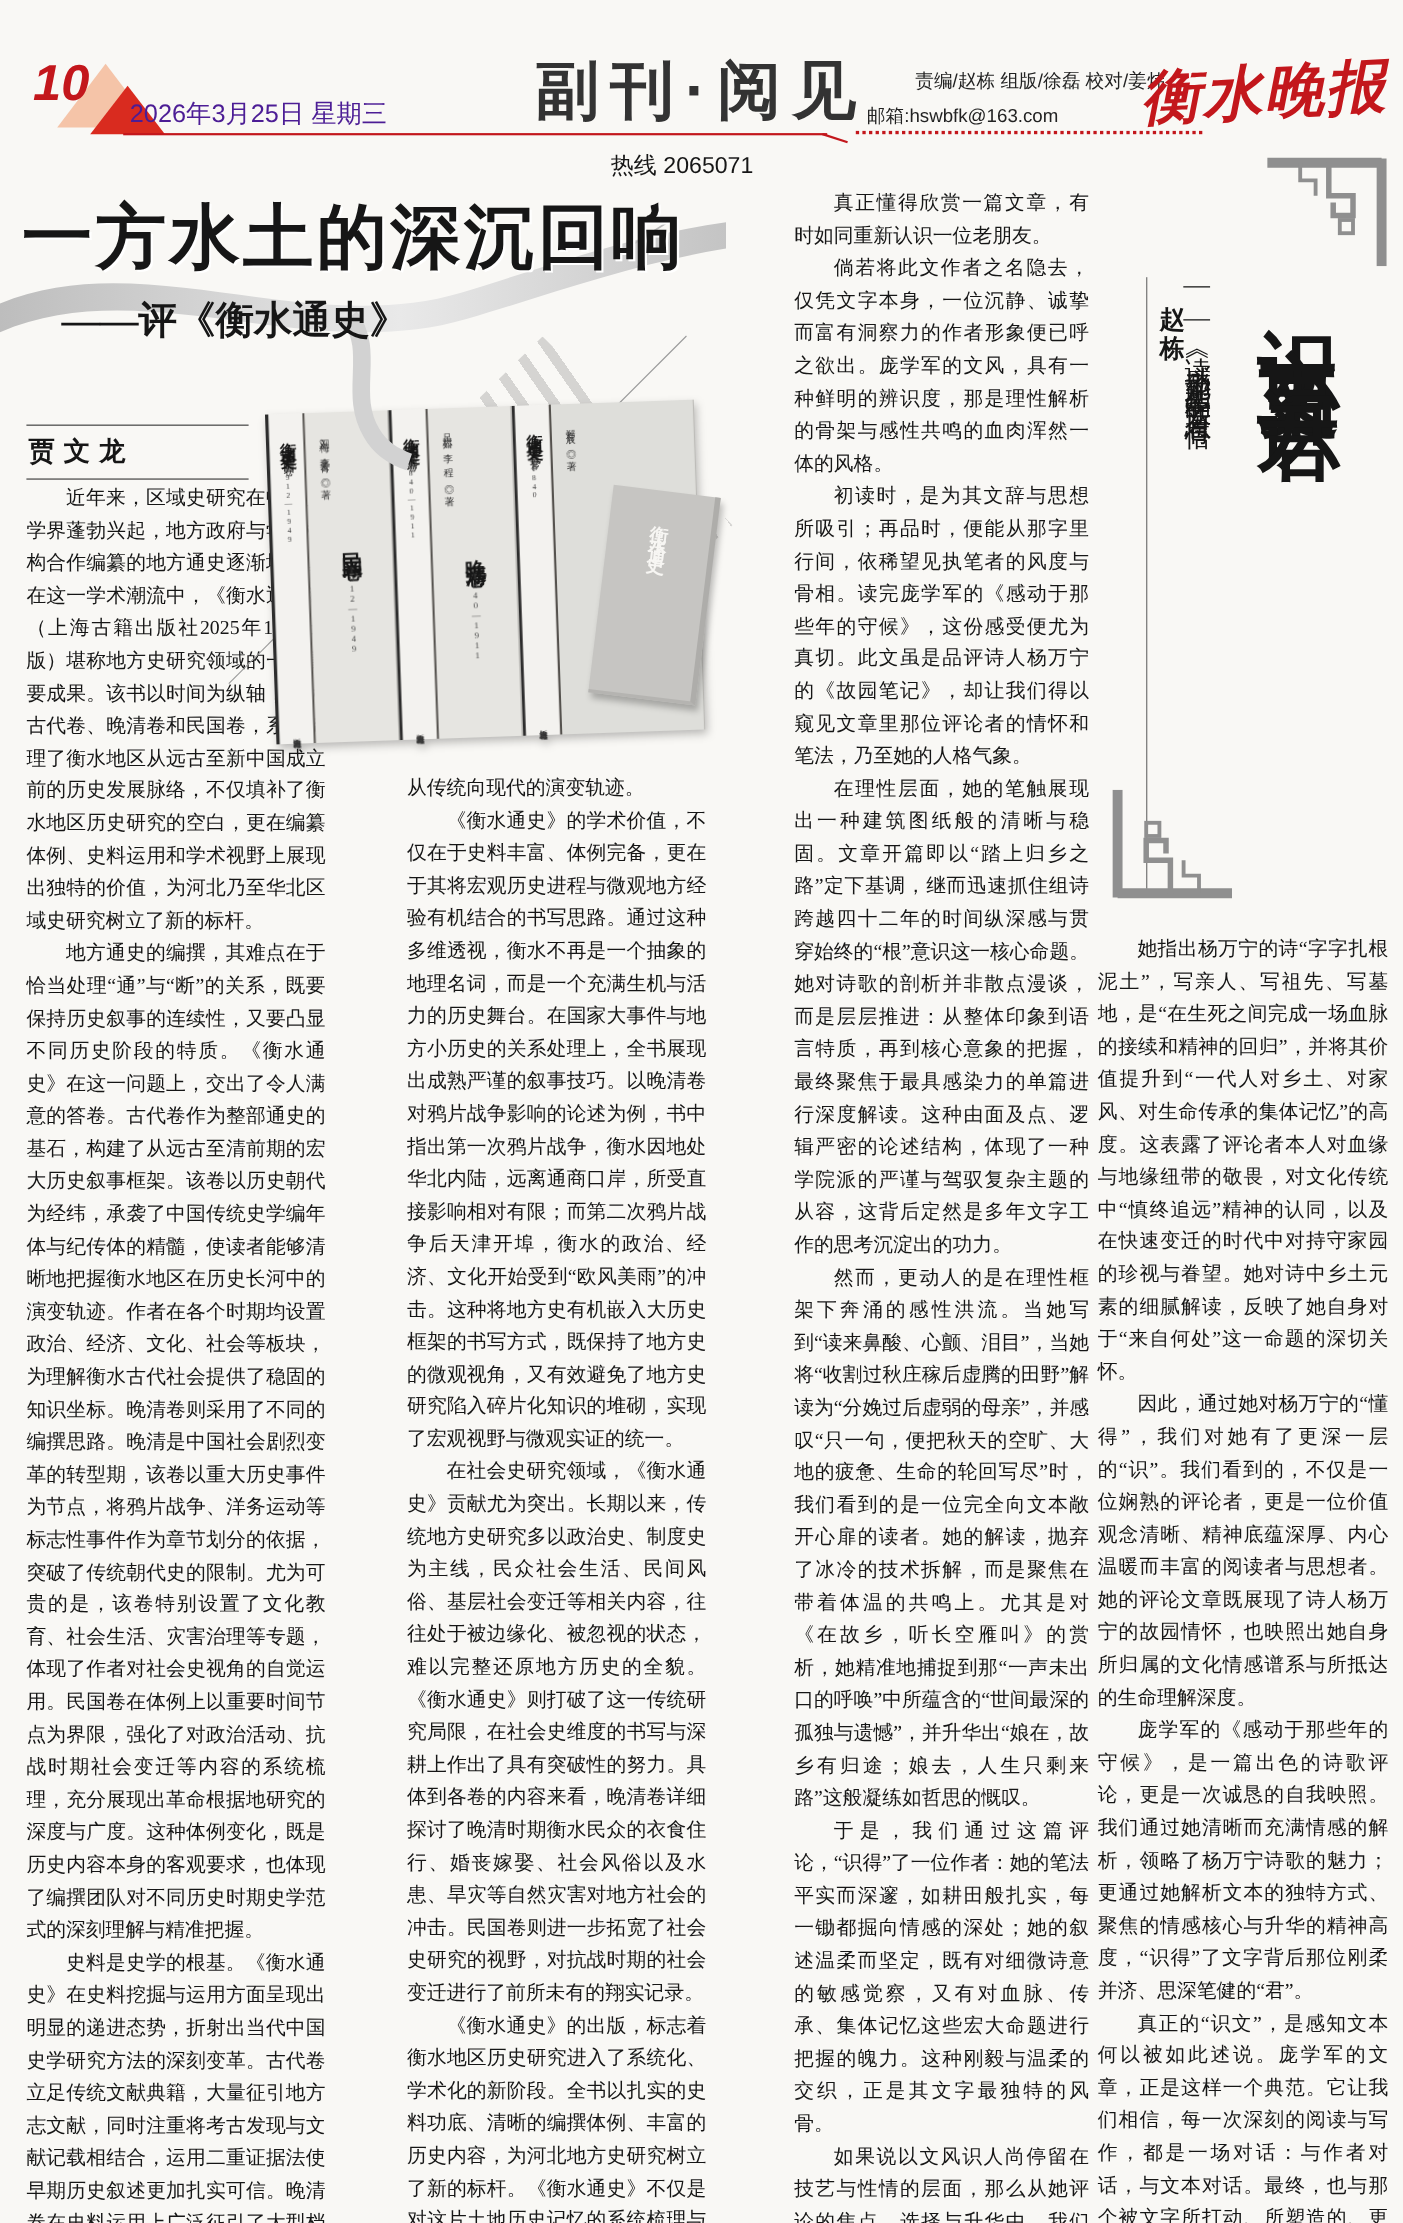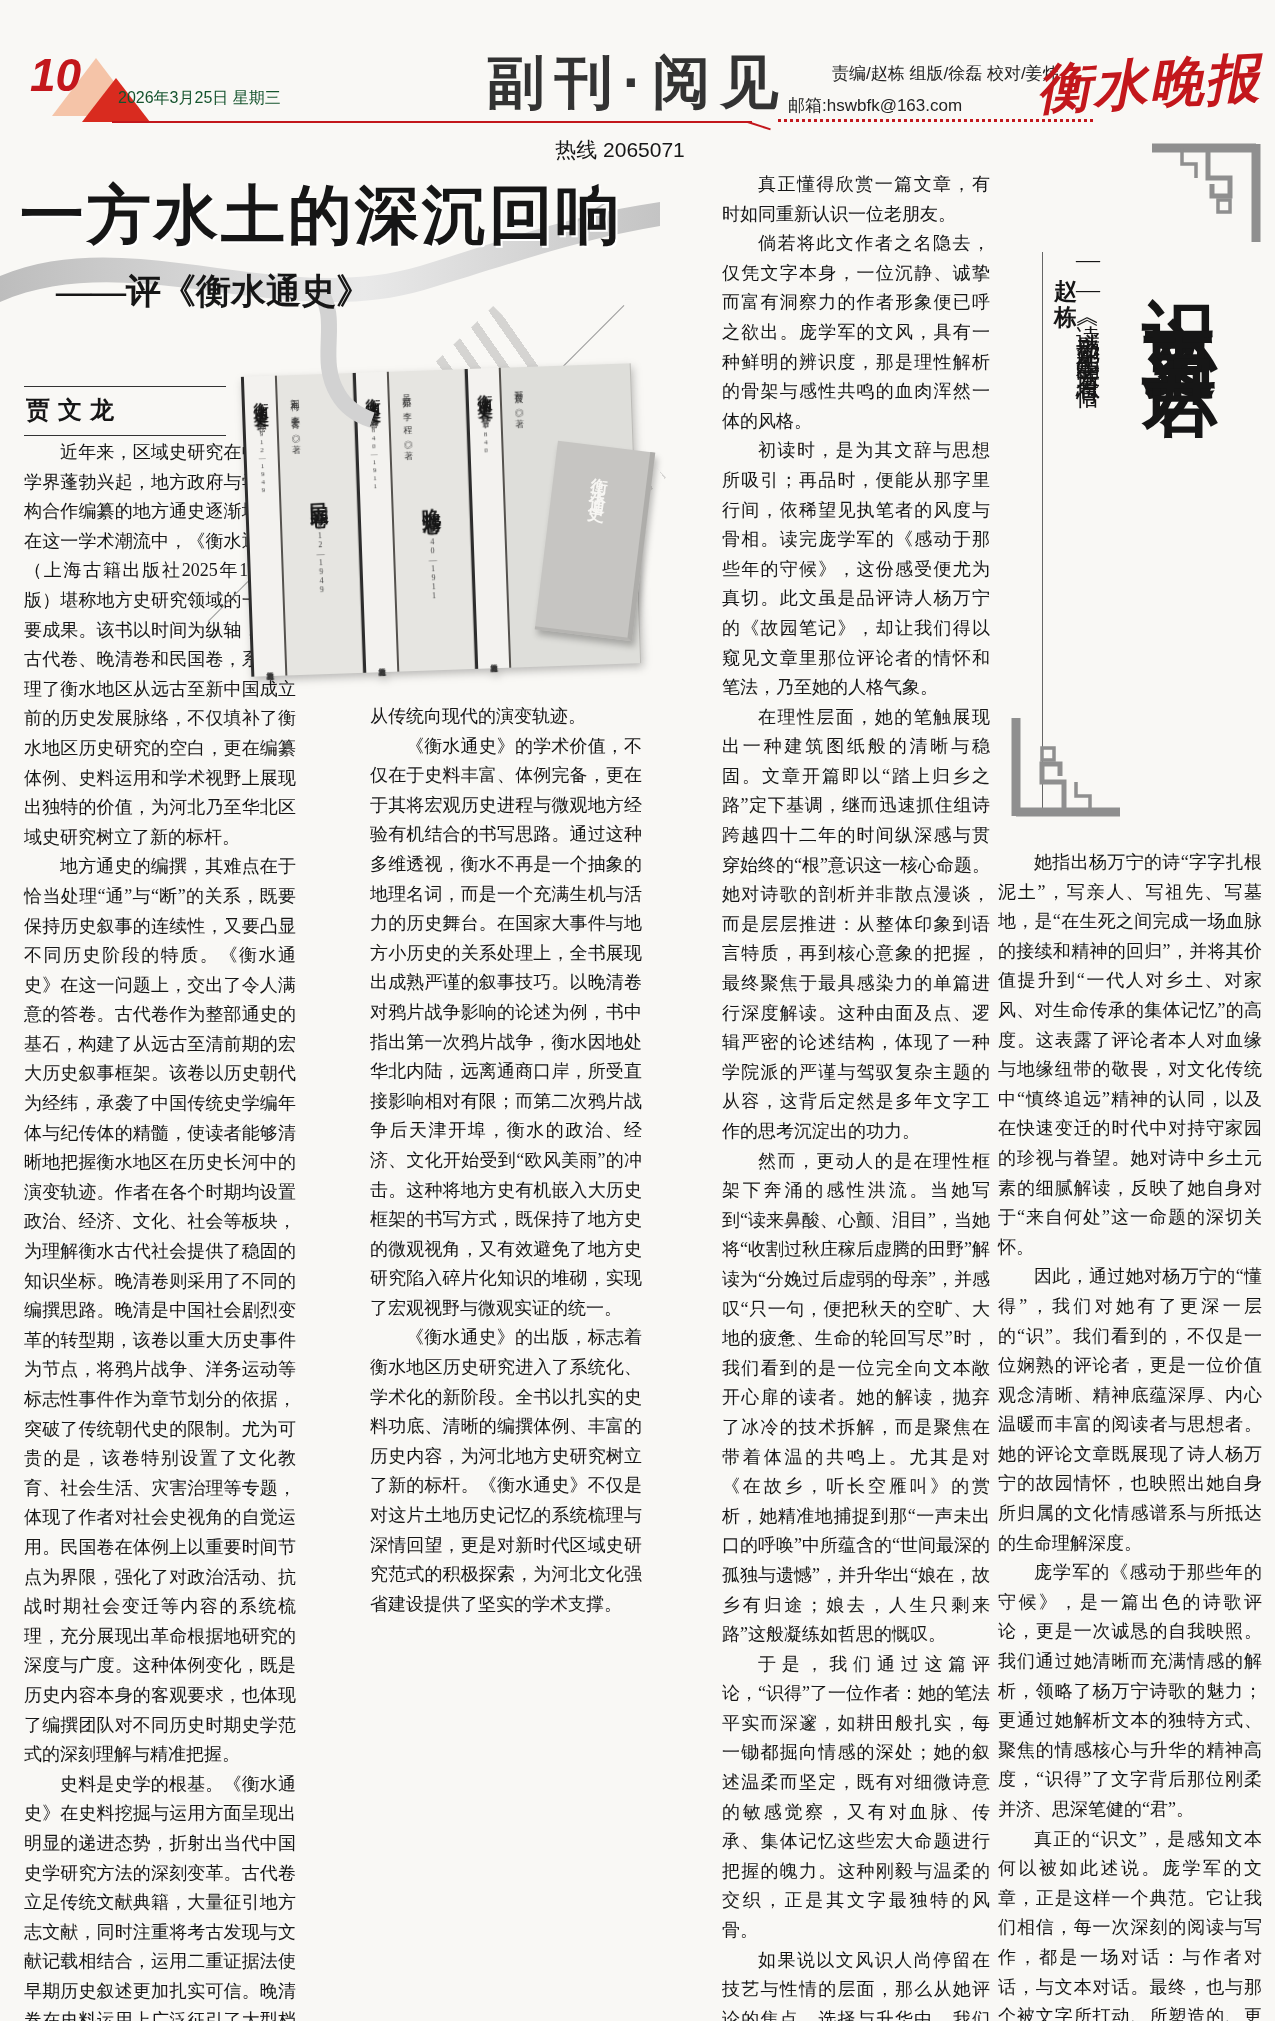--- a/index.html
+++ b/index.html
@@ -5,21 +5,21 @@
   html,body{margin:0;padding:0;}
   body{width:1275px;height:2021px;background:#f9f8f5;font-family:"Liberation Serif",serif;color:#161616;}
   .page{position:relative;width:1275px;height:2021px;overflow:hidden;}
 
   
   .tri-light{position:absolute;left:52px;top:58px;width:0;height:0;
     border-left:44px solid transparent;border-right:44px solid transparent;border-bottom:58px solid #f5c4a8;}
   .tri-red{position:absolute;left:82px;top:78px;width:0;height:0;
     border-left:34px solid transparent;border-right:34px solid transparent;border-bottom:44px solid #d92b1f;}
   .pageno{position:absolute;left:30px;top:48px;font-size:46px;font-weight:bold;font-style:italic;color:#c3171c;font-family:"Liberation Sans",sans-serif;}
-  .date{position:absolute;left:118px;top:88px;font-size:16px;font-family:"Liberation Sans",sans-serif;color:#14532d;}
+  .date{position:absolute;left:118px;top:88px;font-size:23px;font-family:"Liberation Sans",sans-serif;color:#4c1d95;}
   .section-title{position:absolute;left:0;right:0;top:44px;text-align:center;font-size:58px;font-weight:900;
     font-family:"Liberation Sans",sans-serif;letter-spacing:10px;color:#333;}
   .editors{position:absolute;left:832px;top:62px;font-size:17px;font-family:"Liberation Sans",sans-serif;color:#222;}
   .email{position:absolute;left:788px;top:94px;font-size:17px;font-family:"Liberation Sans",sans-serif;color:#222;}
   .masthead{position:absolute;right:14px;top:48px;font-size:54px;font-weight:bold;color:#c3171c;
     transform:rotate(-3deg);letter-spacing:2px;font-style:italic;}
   .rule-red{position:absolute;left:112px;top:121px;width:640px;height:0;border-top:2.5px solid #c3171c;}
   .rule-red-kink{position:absolute;left:748px;top:121px;width:24px;height:0;border-top:2.5px solid #c3171c;transform:rotate(18deg);transform-origin:left top;}
   .rule-dotted{position:absolute;left:778px;top:119px;width:315px;height:0;border-top:3px dotted #c3171c;}
   .hotline{position:absolute;left:480px;top:136px;width:280px;text-align:center;font-size:21px;font-family:"Liberation Sans",sans-serif;}
@@ -155,20 +155,21 @@
       </div>
     </div>
     <div class="graybook">
       <div class="vtext">衡水通史</div>
     </div>
   </div>
 
   <div class="col colB">
     <p class="noindent">从传统向现代的演变轨迹。</p>
     <p>《衡水通史》的学术价值，不仅在于史料丰富、体例完备，更在于其将宏观历史进程与微观地方经验有机结合的书写思路。通过这种多维透视，衡水不再是一个抽象的地理名词，而是一个充满生机与活力的历史舞台。在国家大事件与地方小历史的关系处理上，全书展现出成熟严谨的叙事技巧。以晚清卷对鸦片战争影响的论述为例，书中指出第一次鸦片战争，衡水因地处华北内陆，远离通商口岸，所受直接影响相对有限；而第二次鸦片战争后天津开埠，衡水的政治、经济、文化开始受到“欧风美雨”的冲击。这种将地方史有机嵌入大历史框架的书写方式，既保持了地方史的微观视角，又有效避免了地方史研究陷入碎片化知识的堆砌，实现了宏观视野与微观实证的统一。</p>
+    <p>在社会史研究领域，《衡水通史》贡献尤为突出。长期以来，传统地方史研究多以政治史、制度史为主线，民众社会生活、民间风俗、基层社会变迁等相关内容，往往处于被边缘化、被忽视的状态，难以完整还原地方历史的全貌。《衡水通史》则打破了这一传统研究局限，在社会史维度的书写与深耕上作出了具有突破性的努力。具体到各卷的内容来看，晚清卷详细探讨了晚清时期衡水民众的衣食住行、婚丧嫁娶、社会风俗以及水患、旱灾等自然灾害对地方社会的冲击。民国卷则进一步拓宽了社会史研究的视野，对抗战时期的社会变迁进行了前所未有的翔实记录。</p>
     <p>《衡水通史》的出版，标志着衡水地区历史研究进入了系统化、学术化的新阶段。全书以扎实的史料功底、清晰的编撰体例、丰富的历史内容，为河北地方史研究树立了新的标杆。《衡水通史》不仅是对这片土地历史记忆的系统梳理与深情回望，更是对新时代区域史研究范式的积极探索，为河北文化强省建设提供了坚实的学术支撑。</p>
 
   </div>
 
   <div class="col colC">
     <p>真正懂得欣赏一篇文章，有时如同重新认识一位老朋友。</p>
     <p>倘若将此文作者之名隐去，仅凭文字本身，一位沉静、诚挚而富有洞察力的作者形象便已呼之欲出。庞学军的文风，具有一种鲜明的辨识度，那是理性解析的骨架与感性共鸣的血肉浑然一体的风格。</p>
     <p>初读时，是为其文辞与思想所吸引；再品时，便能从那字里行间，依稀望见执笔者的风度与骨相。读完庞学军的《感动于那些年的守候》，这份感受便尤为真切。此文虽是品评诗人杨万宁的《故园笔记》，却让我们得以窥见文章里那位评论者的情怀和笔法，乃至她的人格气象。</p>
     <p>在理性层面，她的笔触展现出一种建筑图纸般的清晰与稳固。文章开篇即以“踏上归乡之路”定下基调，继而迅速抓住组诗跨越四十二年的时间纵深感与贯穿始终的“根”意识这一核心命题。她对诗歌的剖析并非散点漫谈，而是层层推进：从整体印象到语言特质，再到核心意象的把握，最终聚焦于最具感染力的单篇进行深度解读。这种由面及点、逻辑严密的论述结构，体现了一种学院派的严谨与驾驭复杂主题的从容，这背后定然是多年文字工作的思考沉淀出的功力。</p>
     <p>然而，更动人的是在理性框架下奔涌的感性洪流。当她写到“读来鼻酸、心颤、泪目”，当她将“收割过秋庄稼后虚腾的田野”解读为“分娩过后虚弱的母亲”，并感叹“只一句，便把秋天的空旷、大地的疲惫、生命的轮回写尽”时，我们看到的是一位完全向文本敞开心扉的读者。她的解读，抛弃了冰冷的技术拆解，而是聚焦在带着体温的共鸣上。尤其是对《在故乡，听长空雁叫》的赏析，她精准地捕捉到那“一声未出口的呼唤”中所蕴含的“世间最深的孤独与遗憾”，并升华出“娘在，故乡有归途；娘去，人生只剩来路”这般凝练如哲思的慨叹。</p>

